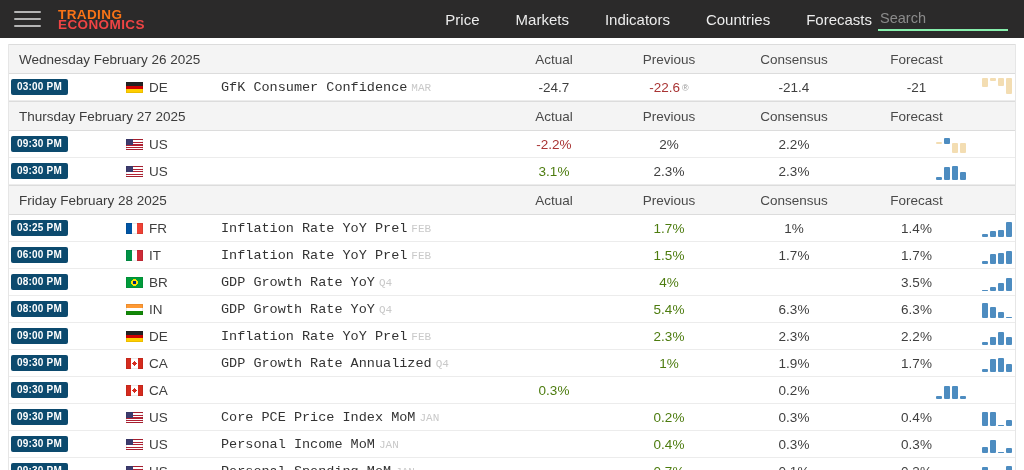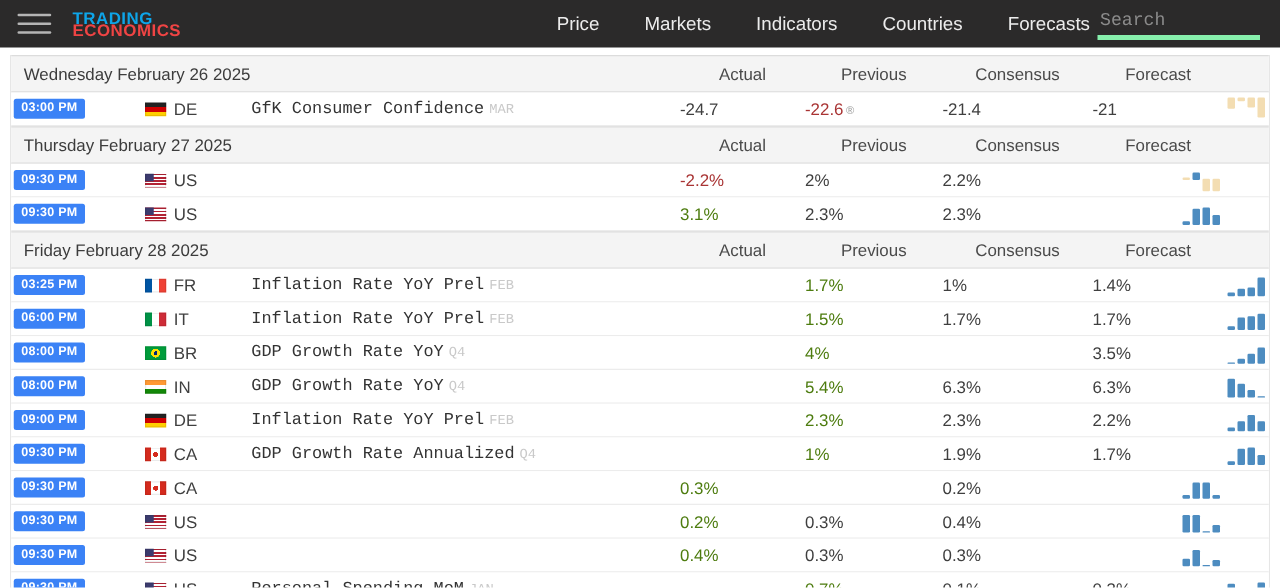--- a/index.html
+++ b/index.html
@@ -6,55 +6,55 @@
   body{
     width:1024px;height:470px;overflow:hidden;background:#fff;
     font-family:"Liberation Sans","DejaVu Sans",sans-serif;
     -webkit-font-smoothing:antialiased;
   }
   
   .topbar{height:38px;background:#2b2a2a;display:flex;align-items:center;}
   .burger{width:27px;margin-left:14px;cursor:pointer;}
   .burger span{display:block;height:2px;background:#b5b5b5;margin:5px 0;border-radius:1px;}
   .logo{margin-left:17px;line-height:11px;cursor:pointer;}
-  .logo .l1{color:#0ea5e9;font-weight:bold;font-size:13.5px;letter-spacing:.4px;}
+  .logo .l1{color:#f97316;font-weight:bold;font-size:13.5px;letter-spacing:.4px;}
   .logo .l2{color:#ef4444;font-weight:bold;font-size:13.5px;letter-spacing:.4px;margin-top:-1px;}
   .nav{margin-left:auto;display:flex;align-items:center;gap:36px;}
   .nav a{color:#ececec;font-size:15px;text-decoration:none;cursor:pointer;}
   .search{width:126px;margin:0 16px 0 6px;background:transparent;border:none;
-    border-bottom:4px solid #86efac;color:#ddd;font-size:14.5px;padding:3px 2px;outline:none;font-family:Liberation Mono, monospace;}
+    border-bottom:2px solid #86efac;color:#ddd;font-size:14.5px;padding:3px 2px;outline:none;}
   .search::placeholder{color:#8b8b8b;}
   
   .cal{margin:6px 8px 0;border-left:1px solid #e6e6e6;border-right:1px solid #e6e6e6;}
-  .grid{display:grid;grid-template-columns:100px 92px 1fr 100px 110px 120px 105px 36px;align-items:center;}
+  .grid{display:grid;grid-template-columns:100px 92px 1fr 100px 110px 120px 105px 36px;align-items:center;gap:10px;}
   .sec-head{height:28px;background:#f4f4f4;border-top:1px solid #dcdcdc;border-bottom:1px solid #dcdcdc;
     color:#3c3c3c;font-size:13.5px;}
   .sec-head .date{grid-column:1/4;padding-left:10px;}
   .sec-head .col{text-align:center;color:#4a4a4a;}
   .row{height:26px;border-bottom:1px solid #ececec;background:#fff;font-size:13.5px;}
   .badge{margin-left:2px;width:57px;height:16px;line-height:16px;text-align:center;
-    background:#3b82f6;color:#fff;font-size:10px;font-weight:bold;border-radius:2px;letter-spacing:.2px;}
+    background:#0c4a6e;color:#fff;font-size:10px;font-weight:bold;border-radius:2px;letter-spacing:.2px;}
   .country{display:flex;align-items:center;gap:6px;padding-left:7px;color:#3f3f3f;}
   .flag{width:17px;height:11px;display:inline-block;flex:0 0 17px;
     box-shadow:inset 0 0 0 1px rgba(0,0,0,.08);}
   .flag-de{background:linear-gradient(180deg,#222 33%,#d00000 33% 66%,#ffce00 66%);}
   .flag-us{background-image:
       linear-gradient(#3c3b6e,#3c3b6e),
       repeating-linear-gradient(180deg,#b22234 0 1.3px,#fff 1.3px 2.6px);
     background-size:7px 6px,100% 100%;background-repeat:no-repeat;background-position:0 0;}
   .flag-fr{background:linear-gradient(90deg,#0055a4 33%,#fff 33% 66%,#ef4135 66%);}
   .flag-it{background:linear-gradient(90deg,#009246 33%,#fff 33% 66%,#ce2b37 66%);}
   .flag-br{background-image:radial-gradient(circle at 50% 50%,#002776 0 1.5px,#ffdf00 1.5px 3.5px,rgba(0,0,0,0) 3.6px),
       linear-gradient(#009c3b,#009c3b);}
   .flag-in{background:linear-gradient(180deg,#ff9933 33%,#fff 33% 66%,#138808 66%);}
   .flag-ca{background-image:radial-gradient(circle at 50% 50%,#d52b1e 0 2px,rgba(0,0,0,0) 2.1px),
       linear-gradient(90deg,#d52b1e 28%,#fff 28% 72%,#d52b1e 72%);}
   .event{color:#333;cursor:pointer;white-space:nowrap;overflow:hidden;font-family:Liberation Mono, monospace;}
   .event .period{color:#c9c9c9;font-size:11px;margin-left:4px;}
-  .val{color:#3f3f3f;}
+  .val{text-align:center;color:#3f3f3f;}
   .val.green{color:#4d7c0f;}
   .val.red{color:#a93434;}
   .rev{color:#999;font-size:9px;vertical-align:1px;margin-left:2px;}
   .spark{position:relative;width:30px;height:18px;justify-self:end;margin-right:3px;cursor:pointer;}
   .spark i{position:absolute;width:6px;border-radius:1px;}
   .spark i.b{background:#4d8cc0;}
   .spark i.t{background:#f3ddb2;}
 </style>
 </head>
 <body>
@@ -302,39 +302,41 @@
       </div>
     </div>
     <div class="grid row">
       <div>
         <div class="badge">09:30 PM</div>
       </div>
       <div class="country">
         <span class="flag flag-us"></span>
         <span>US</span>
       </div>
+      <div class="event">Core PCE Price Index MoM<span class="period">JAN</span></div>
       <div class="val "></div>
       <div class="val green">0.2%</div>
       <div class="val">0.3%</div>
       <div class="val">0.4%</div>
       <div class="spark">
         <i class="b" style="left: 0px; top: 24%; height: 76%;"></i>
         <i class="b" style="left: 8px; top: 24%; height: 76%;"></i>
         <i class="b" style="left: 16px; top: 92%; height: 8%;"></i>
         <i class="b" style="left: 24px; top: 68%; height: 32%;"></i>
       </div>
     </div>
     <div class="grid row">
       <div>
         <div class="badge">09:30 PM</div>
       </div>
       <div class="country">
         <span class="flag flag-us"></span>
         <span>US</span>
       </div>
+      <div class="event">Personal Income MoM<span class="period">JAN</span></div>
       <div class="val "></div>
       <div class="val green">0.4%</div>
       <div class="val">0.3%</div>
       <div class="val">0.3%</div>
       <div class="spark">
         <i class="b" style="left: 0px; top: 68%; height: 32%;"></i>
         <i class="b" style="left: 8px; top: 28%; height: 72%;"></i>
         <i class="b" style="left: 16px; top: 92%; height: 8%;"></i>
         <i class="b" style="left: 24px; top: 72%; height: 28%;"></i>
       </div>

